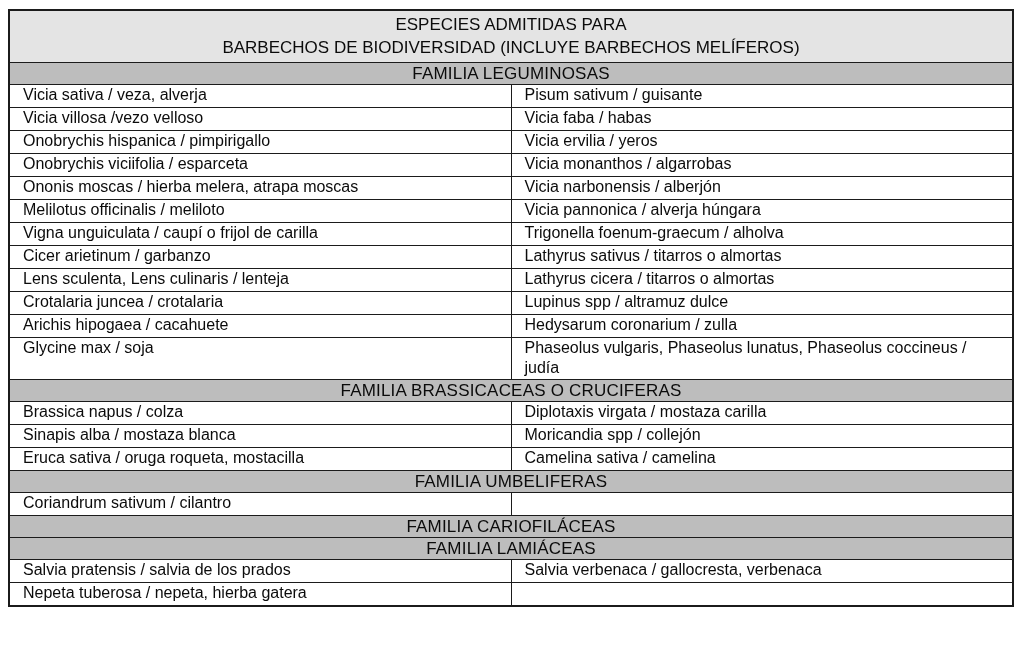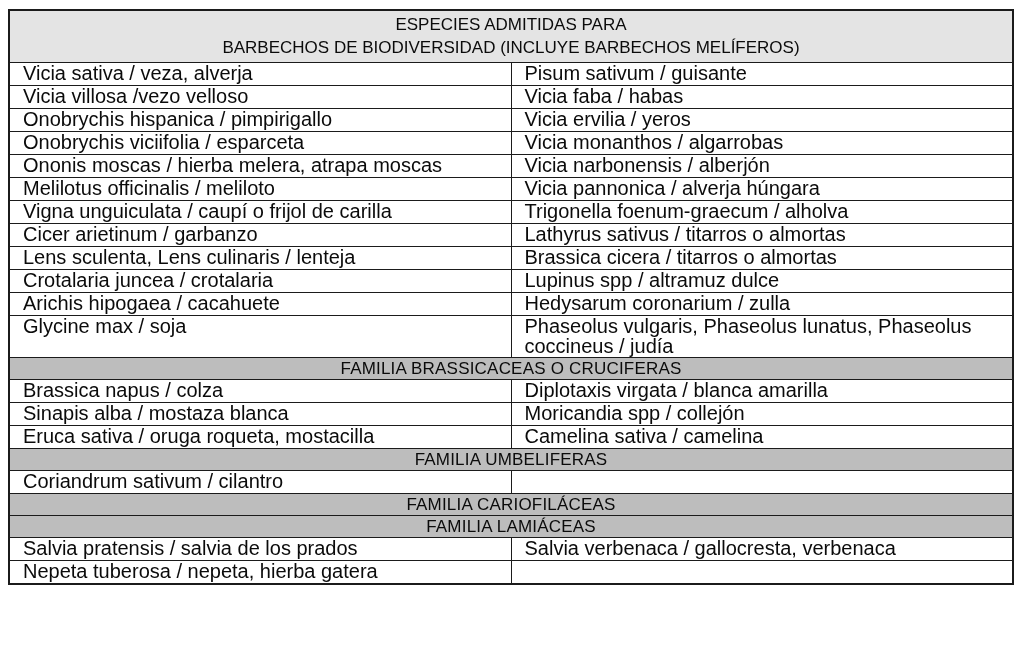--- a/index.html
+++ b/index.html
@@ -38,41 +38,44 @@
   .section-header {
     background: #bdbdbd;
     text-align: center;
     font-size: 17px;
     line-height: 21px;
     height: 21px;
     padding: 0;
     letter-spacing: 0.2px;
   }
   .cell {
-    font-size: 20px;
+    font-size: 16px;
     line-height: 20px;
     height: 21px;
     padding: 0 8px 1px 13px;
     vertical-align: top;
     white-space: normal;
   }
 </style>
 </head>
 <body>
 
 <div class="doc">
   <table class="species">
     <tbody>
       <tr>
         <td class="title-cell" colspan="2">
           <div>ESPECIES ADMITIDAS PARA</div>
           <div>BARBECHOS DE BIODIVERSIDAD (INCLUYE BARBECHOS MELÍFEROS)</div>
         </td>
       </tr>
 
+    <tr>
+          <td colspan="2" class="section-header">FAMILIA LEGUMINOSAS</td>
+        </tr>
         <tr>
           <td class="cell">Vicia sativa / veza, alverja</td>
           <td class="cell">Pisum sativum / guisante</td>
         </tr>
         <tr>
           <td class="cell">Vicia villosa /vezo velloso</td>
           <td class="cell">Vicia faba / habas</td>
         </tr>
         <tr>
           <td class="cell">Onobrychis hispanica / pimpirigallo</td>
@@ -93,40 +96,40 @@
         <tr>
           <td class="cell">Vigna unguiculata / caupí o frijol de carilla</td>
           <td class="cell">Trigonella foenum-graecum / alholva</td>
         </tr>
         <tr>
           <td class="cell">Cicer arietinum / garbanzo</td>
           <td class="cell">Lathyrus sativus / titarros o almortas</td>
         </tr>
         <tr>
           <td class="cell">Lens sculenta, Lens culinaris / lenteja</td>
-          <td class="cell">Brassica cicera / titarros o almortas</td>
+          <td class="cell">Lathyrus cicera / titarros o almortas</td>
         </tr>
         <tr>
           <td class="cell">Crotalaria juncea / crotalaria</td>
           <td class="cell">Lupinus spp / altramuz dulce</td>
         </tr>
         <tr>
           <td class="cell">Arichis hipogaea / cacahuete</td>
           <td class="cell">Hedysarum coronarium / zulla</td>
         </tr>
         <tr>
           <td class="cell">Glycine max / soja</td>
           <td class="cell">Phaseolus vulgaris, Phaseolus lunatus, Phaseolus coccineus / judía</td>
         </tr>
         <tr>
           <td colspan="2" class="section-header">FAMILIA BRASSICACEAS O CRUCIFERAS</td>
         </tr>
         <tr>
           <td class="cell">Brassica napus / colza</td>
-          <td class="cell">Diplotaxis virgata / blanca amarilla</td>
+          <td class="cell">Diplotaxis virgata / mostaza carilla</td>
         </tr>
         <tr>
           <td class="cell">Sinapis alba / mostaza blanca</td>
           <td class="cell">Moricandia spp / collejón</td>
         </tr>
         <tr>
           <td class="cell">Eruca sativa / oruga roqueta, mostacilla</td>
           <td class="cell">Camelina sativa / camelina</td>
         </tr>
         <tr>

